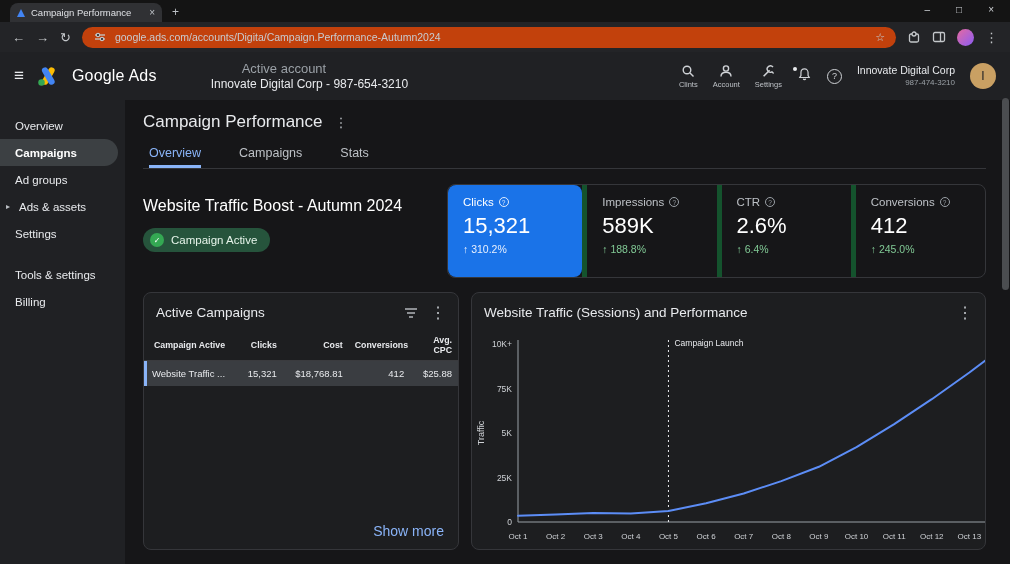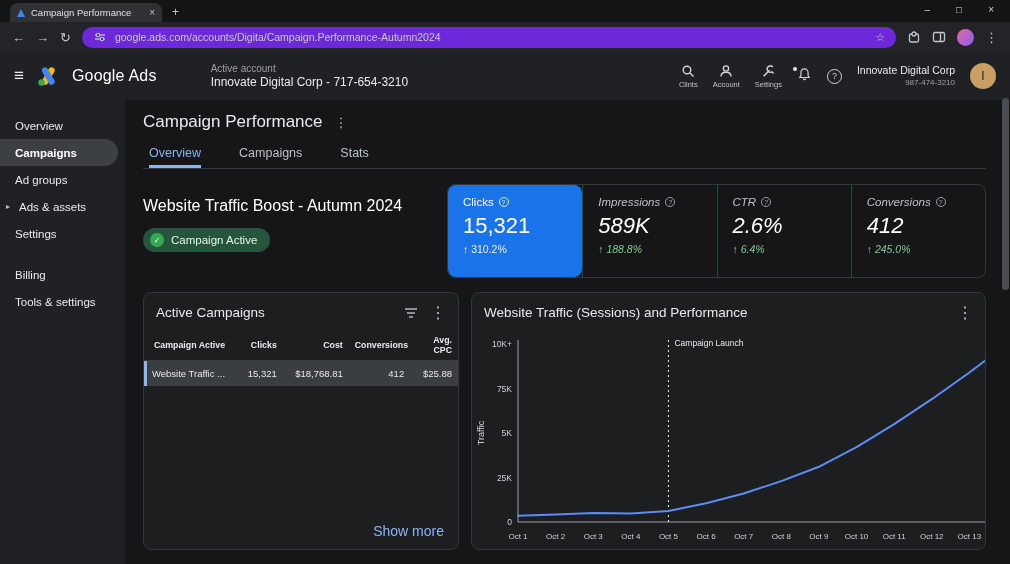--- a/index.html
+++ b/index.html
@@ -11,32 +11,32 @@
   .tabstrip { height:22px; background:#141414; display:flex; align-items:flex-end; padding-left:10px; }
   .tab { height:19px; width:152px; background:#303134; border-radius:8px 8px 0 0; display:flex; align-items:center; gap:6px; padding:0 7px; font-size:9.5px; color:#dfe1e5; }
   .tab-favicon { width:0; height:0; border-left:4px solid transparent; border-right:4px solid transparent; border-bottom:8px solid #4285f4; flex:none; }
   .tab-title { flex:1; white-space:nowrap; overflow:hidden; }
   .tab-close { color:#bdc1c6; font-size:10px; }
   .new-tab { color:#bdc1c6; font-size:12px; margin:0 0 3px 10px; }
   .win-controls { margin-left:auto; display:flex; gap:26px; padding:0 16px 4px 0; font-size:10px; color:#cfd2d6; align-self:center; }
 
   .toolbar { height:30px; background:#232427; display:flex; align-items:center; gap:11px; padding:0 12px; }
   .nav-glyph { color:#c4c7ca; font-size:13px; }
-  .addr { flex:1; height:21px; background:#6d28d9; border-radius:11px; display:flex; align-items:center; gap:8px; padding:0 11px; }
+  .addr { flex:1; height:21px; background:#c2410c; border-radius:11px; display:flex; align-items:center; gap:8px; padding:0 11px; }
   .addr-url { flex:1; font-size:10.5px; color:#c8cbd0; white-space:nowrap; overflow:hidden; }
   .addr .star { font-size:11px; color:#c4c7ca; }
   .tb-icon { width:14px; height:14px; }
   .tb-avatar { width:17px; height:17px; border-radius:50%; background:linear-gradient(135deg,#e66aa0,#8a5cf5); flex:none; }
 
   
   .ads-header { height:48px; background:#202124; display:flex; align-items:center; padding:0 14px; gap:12px; }
   .hamburger { font-size:17px; color:#e8eaed; }
   .brand { font-size:16px; color:#fff; letter-spacing:.2px; }
   .acct-block { margin-left:42px; }
-  .acct-label { font-size:10px; color:#9aa0a6; }
+  .acct-label { font-size:13px; color:#9aa0a6;margin-left:31px; }
   .acct-line { font-size:12px; color:#e8eaed; margin-top:1px; }
   .hdr-right { margin-left:auto; display:flex; align-items:center; gap:15px; }
   .hdr-tool { display:flex; flex-direction:column; align-items:center; gap:2px; color:#cfd2d6; }
   .hdr-tool-label { font-size:7.5px; color:#bdc1c6; }
   .bell-wrap { position:relative; }
   .bell-dot { position:absolute; left:-4px; top:0; width:4px; height:4px; border-radius:50%; background:#e8eaed; }
   .help-circ { width:15px; height:15px; border:1.3px solid #cfd2d6; border-radius:50%; font-size:9px; color:#cfd2d6; display:flex; align-items:center; justify-content:center; }
   .profile-block { text-align:right; line-height:1.25; }
   .profile-name { font-size:10.5px; color:#e8eaed; }
   .profile-id { font-size:8px; color:#9aa0a6; }
@@ -64,21 +64,21 @@
 
   .content { padding-top:15px; }
   .hero { display:flex; gap:12px; margin-bottom:14px; }
   .hero-left { width:292px; padding-top:5px; flex:none; }
   .hero-title { font-size:16px; font-weight:400; color:#fff; white-space:nowrap;margin-top:8px; }
   .badge { display:inline-flex; align-items:center; gap:7px; background:#26543c; border-radius:14px; padding:5px 13px 5px 7px; font-size:11.5px; color:#e6f4ea; margin-top:13px; font-weight:500; }
   .badge-check { width:14px; height:14px; border-radius:50%; background:#34a853; color:#fff; font-size:8px; display:flex; align-items:center; justify-content:center; }
 
   .kpis { flex:1; display:grid; grid-template-columns:repeat(4,1fr); border:1px solid #35363a; border-radius:8px; height:94px; }
   .kpi { padding:11px 15px; }
-  .kpi + .kpi { border-left:1px solid #14532d;font-style:italic; }
+  .kpi + .kpi { border-left:5px solid #14532d; }
   .kpi-label-row { display:flex; align-items:center; gap:5px; font-size:11.5px; color:#bdc1c6; }
   .help-dot { width:10px; height:10px; border:1px solid #9aa0a6; border-radius:50%; color:#9aa0a6; font-size:6.5px; display:flex; align-items:center; justify-content:center; }
   .kpi-value { font-size:22px; font-weight:500; color:#fff; margin:5px 0 4px; }
   .kpi-delta { font-size:10.5px; color:#81c995; }
   .kpi.selected { background:#1a73e8; border-radius:8px; }
   .kpi.selected .kpi-label-row { color:#fff; }
   .kpi.selected .help-dot { border-color:rgba(255,255,255,.85); color:rgba(255,255,255,.85); }
   .kpi.selected .kpi-delta { color:#e8f0fe; }
 
   .cards-row { display:flex; gap:12px; height:258px; }
@@ -152,21 +152,21 @@
   <div class="ads-header">
     <span class="hamburger">≡</span>
     <svg width="24" height="21" viewBox="0 0 24 22">
       <rect x="9" y="0.5" width="6.6" height="20" rx="3.3" transform="rotate(30 12.3 10.5)" fill="#fbbc04"></rect>
       <rect x="9" y="0.5" width="6.6" height="20" rx="3.3" transform="rotate(-30 12.3 10.5)" fill="#4285f4"></rect>
       <circle cx="5.2" cy="17.3" r="3.4" fill="#34a853"></circle>
     </svg>
     <span class="brand">Google Ads</span>
     <div class="acct-block">
       <div class="acct-label">Active account</div>
-      <div class="acct-line">Innovate Digital Corp - 717-654-3210</div>
+      <div class="acct-line">Innovate Digital Corp - 987-654-3210</div>
     </div>
     <div class="hdr-right">
       <div class="hdr-tool">
         <svg width="14" height="14" viewBox="0 0 14 14">
           <circle cx="6" cy="6" r="3.8" fill="none" stroke="#cfd2d6" stroke-width="1.4"></circle>
           <line x1="9" y1="9" x2="12.5" y2="12.5" stroke="#cfd2d6" stroke-width="1.4"></line>
         </svg>
         <span class="hdr-tool-label">Clints</span>
       </div>
       <div class="hdr-tool">
@@ -212,24 +212,24 @@
         </div>
       <div class="side-item">
           <span class="side-caret">▸</span>
           <span>Ads &amp; assets</span>
         </div>
       <div class="side-item">
           <span>Settings</span>
         </div>
       <div class="side-gap"></div>
       <div class="side-item">
+          <span>Tools &amp; settings</span>
+        </div>
+      <div class="side-item">
           <span>Billing</span>
-        </div>
-      <div class="side-item">
-          <span>Tools &amp; settings</span>
         </div>
     </nav>
 
     <main class="main">
       <div class="page-head">
         <h1 class="page-title">Campaign Performance</h1>
         <span class="kebab">⋮</span>
       </div>
 
       <div class="tabs">

